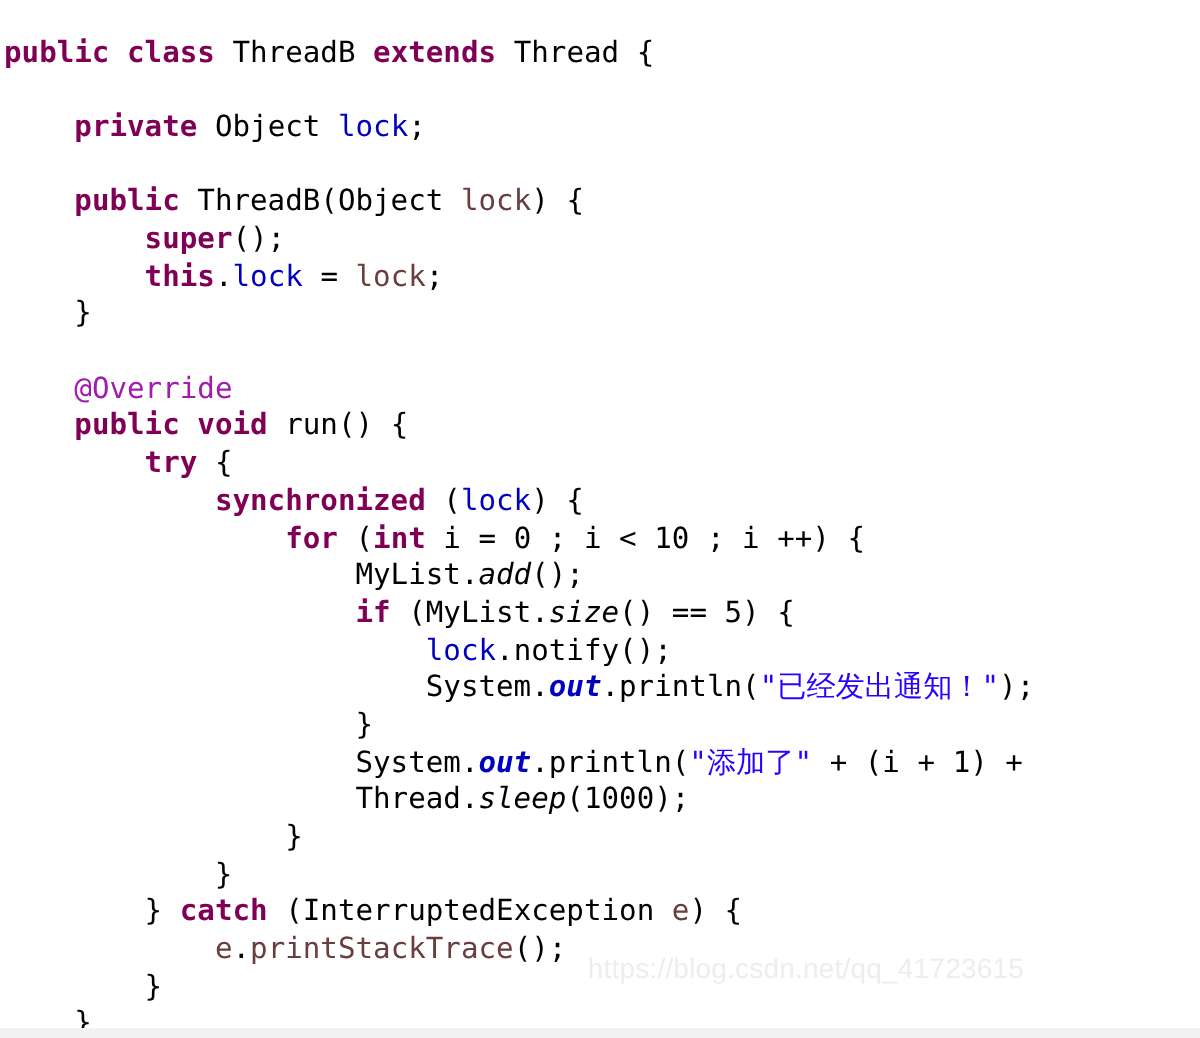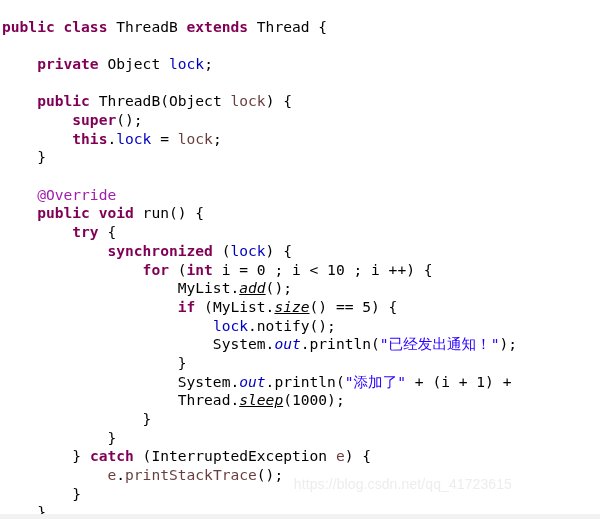--- a/index.html
+++ b/index.html
@@ -40,25 +40,25 @@
 
   .ln {
     display: block;
     height: 18.7px;
     white-space: pre;
   }
 
   
   .kw    { color: #7f0055; font-weight: bold; }   
   .fld   { color: #0000c0; }                      
-  .fldb  { color: #0000c0; font-weight: normal; font-style: italic; } 
+  .fldb  { color: #0000c0; font-weight: bold; font-style: italic; } 
   .str   { color: #2a00ff; }                      
   .ann   { color: #a21caf; }                      
   .par   { color: #6a3e3e; }                      
-  .mth   { font-style: italic; color: #000000; text-decoration: underline; }  
+  .mth   { font-style: italic; color: #000000; }  
   .pln   { color: #000000; }                      
 
   #watermark {
     position: absolute;
     right: 8px;
     bottom: 22px;
     font-family: "Liberation Sans", sans-serif;
     font-size: 14px;
     color: #ededed;
     letter-spacing: 0.1px;

